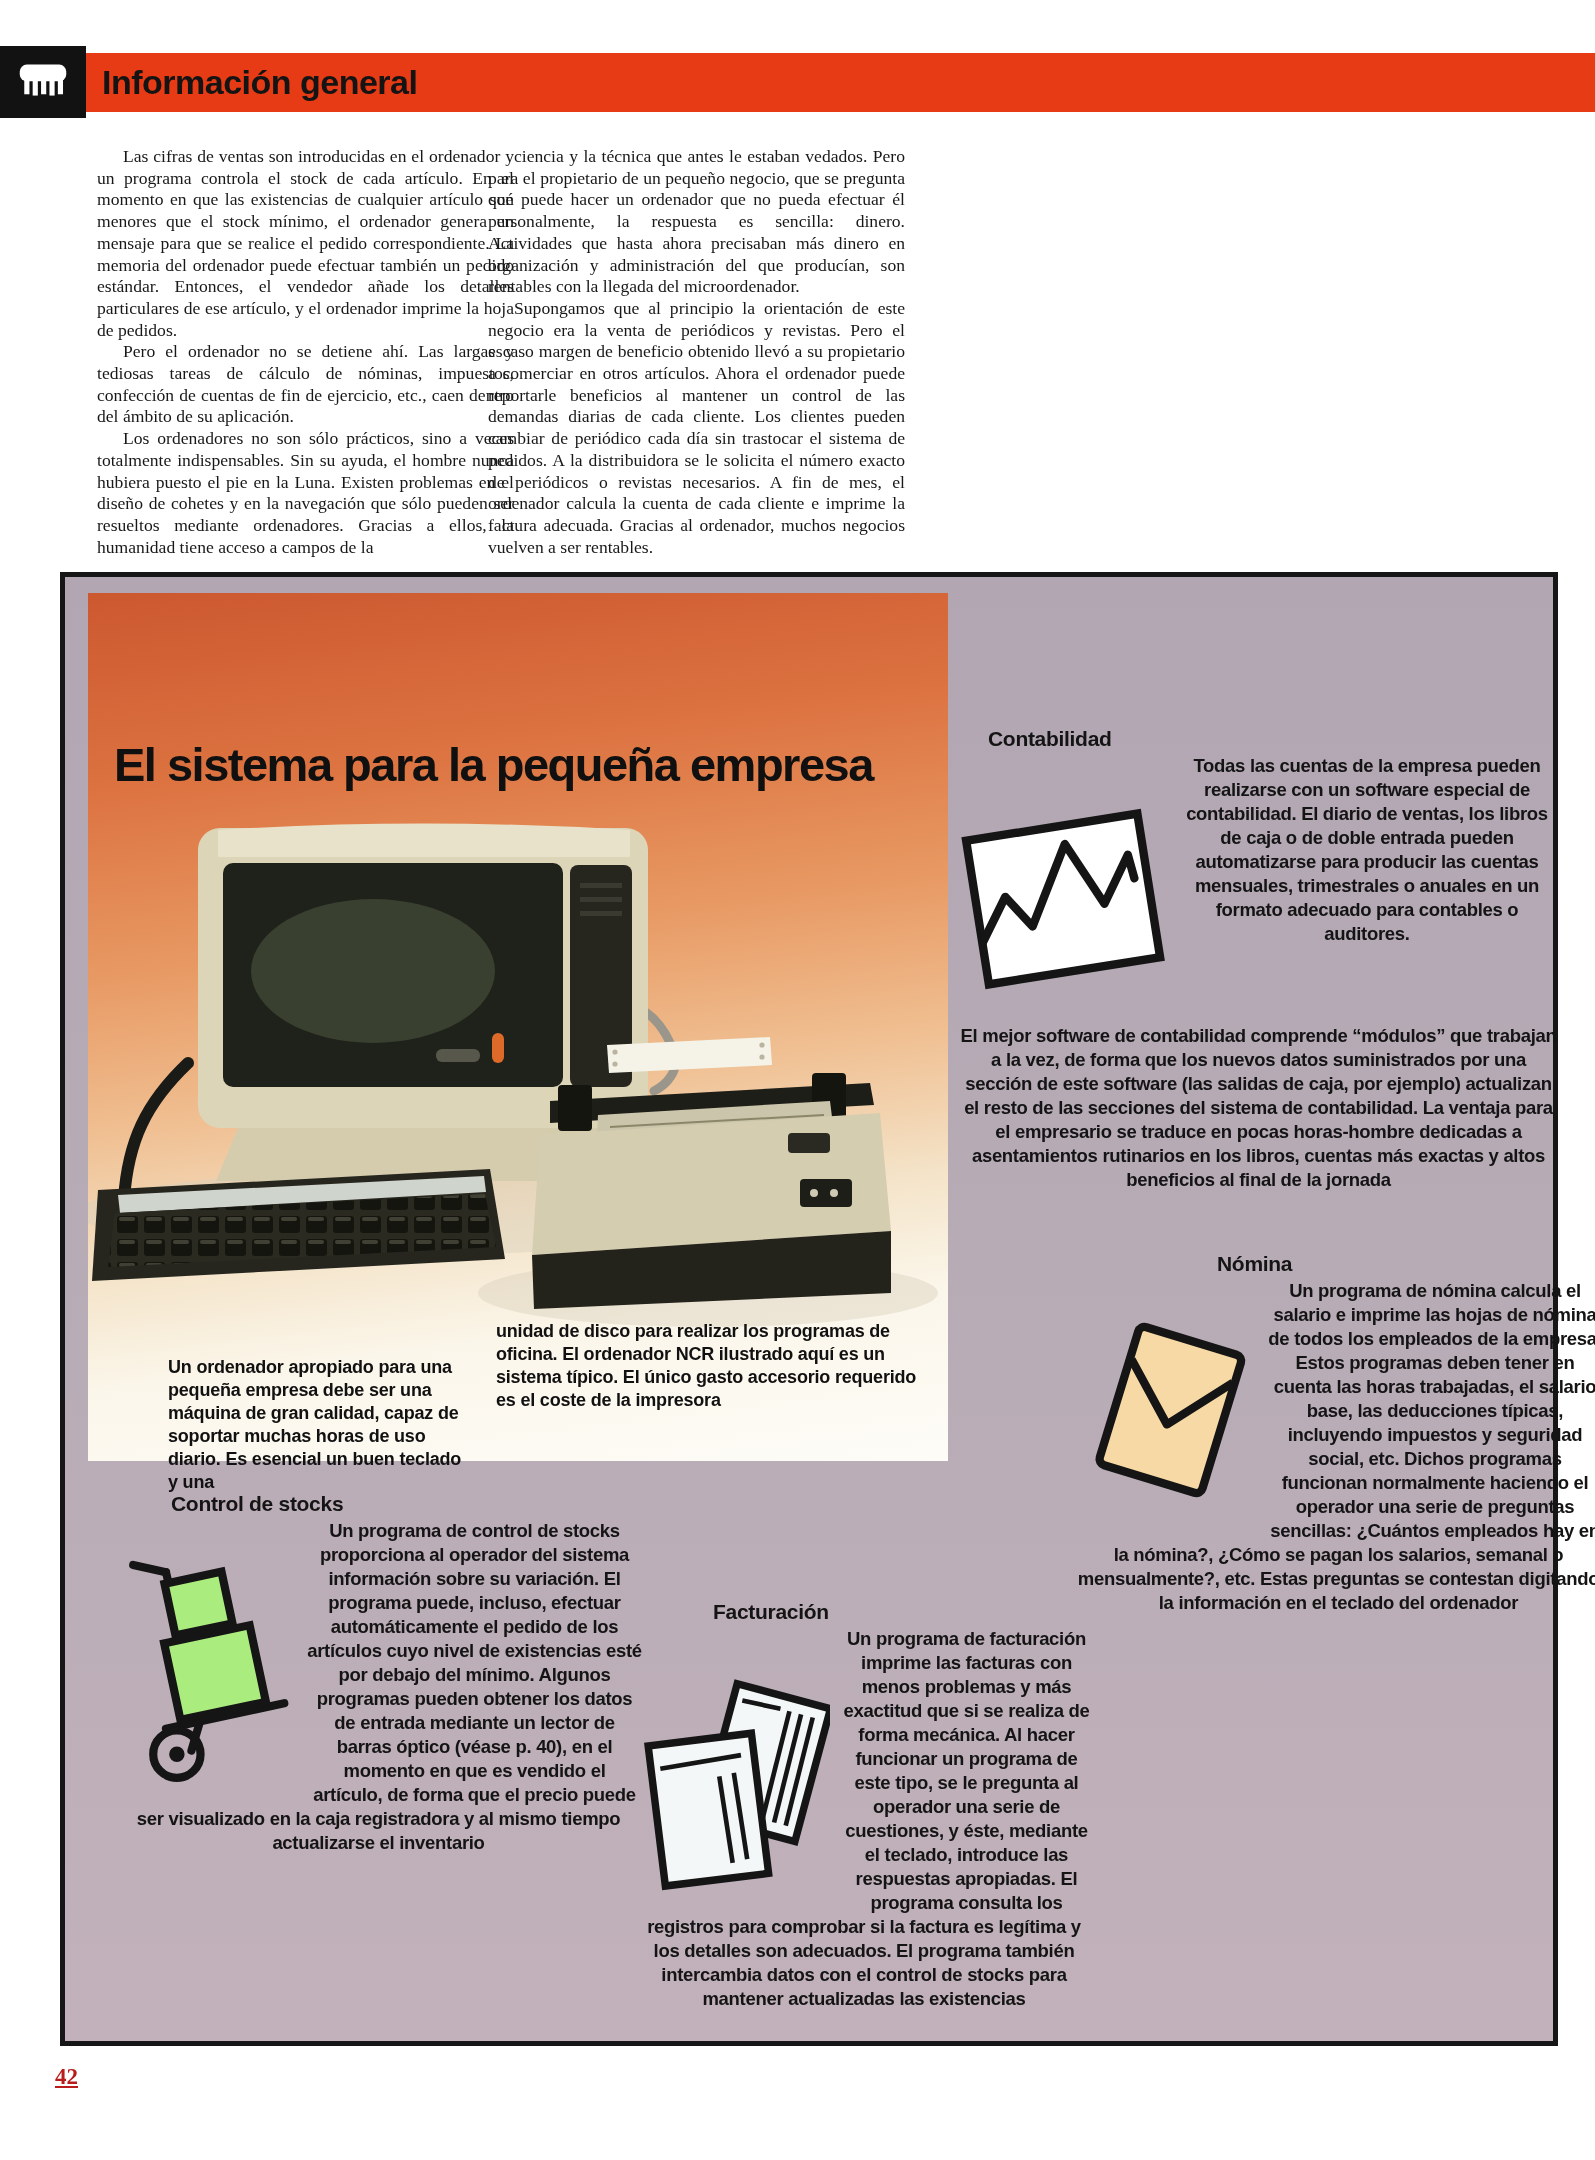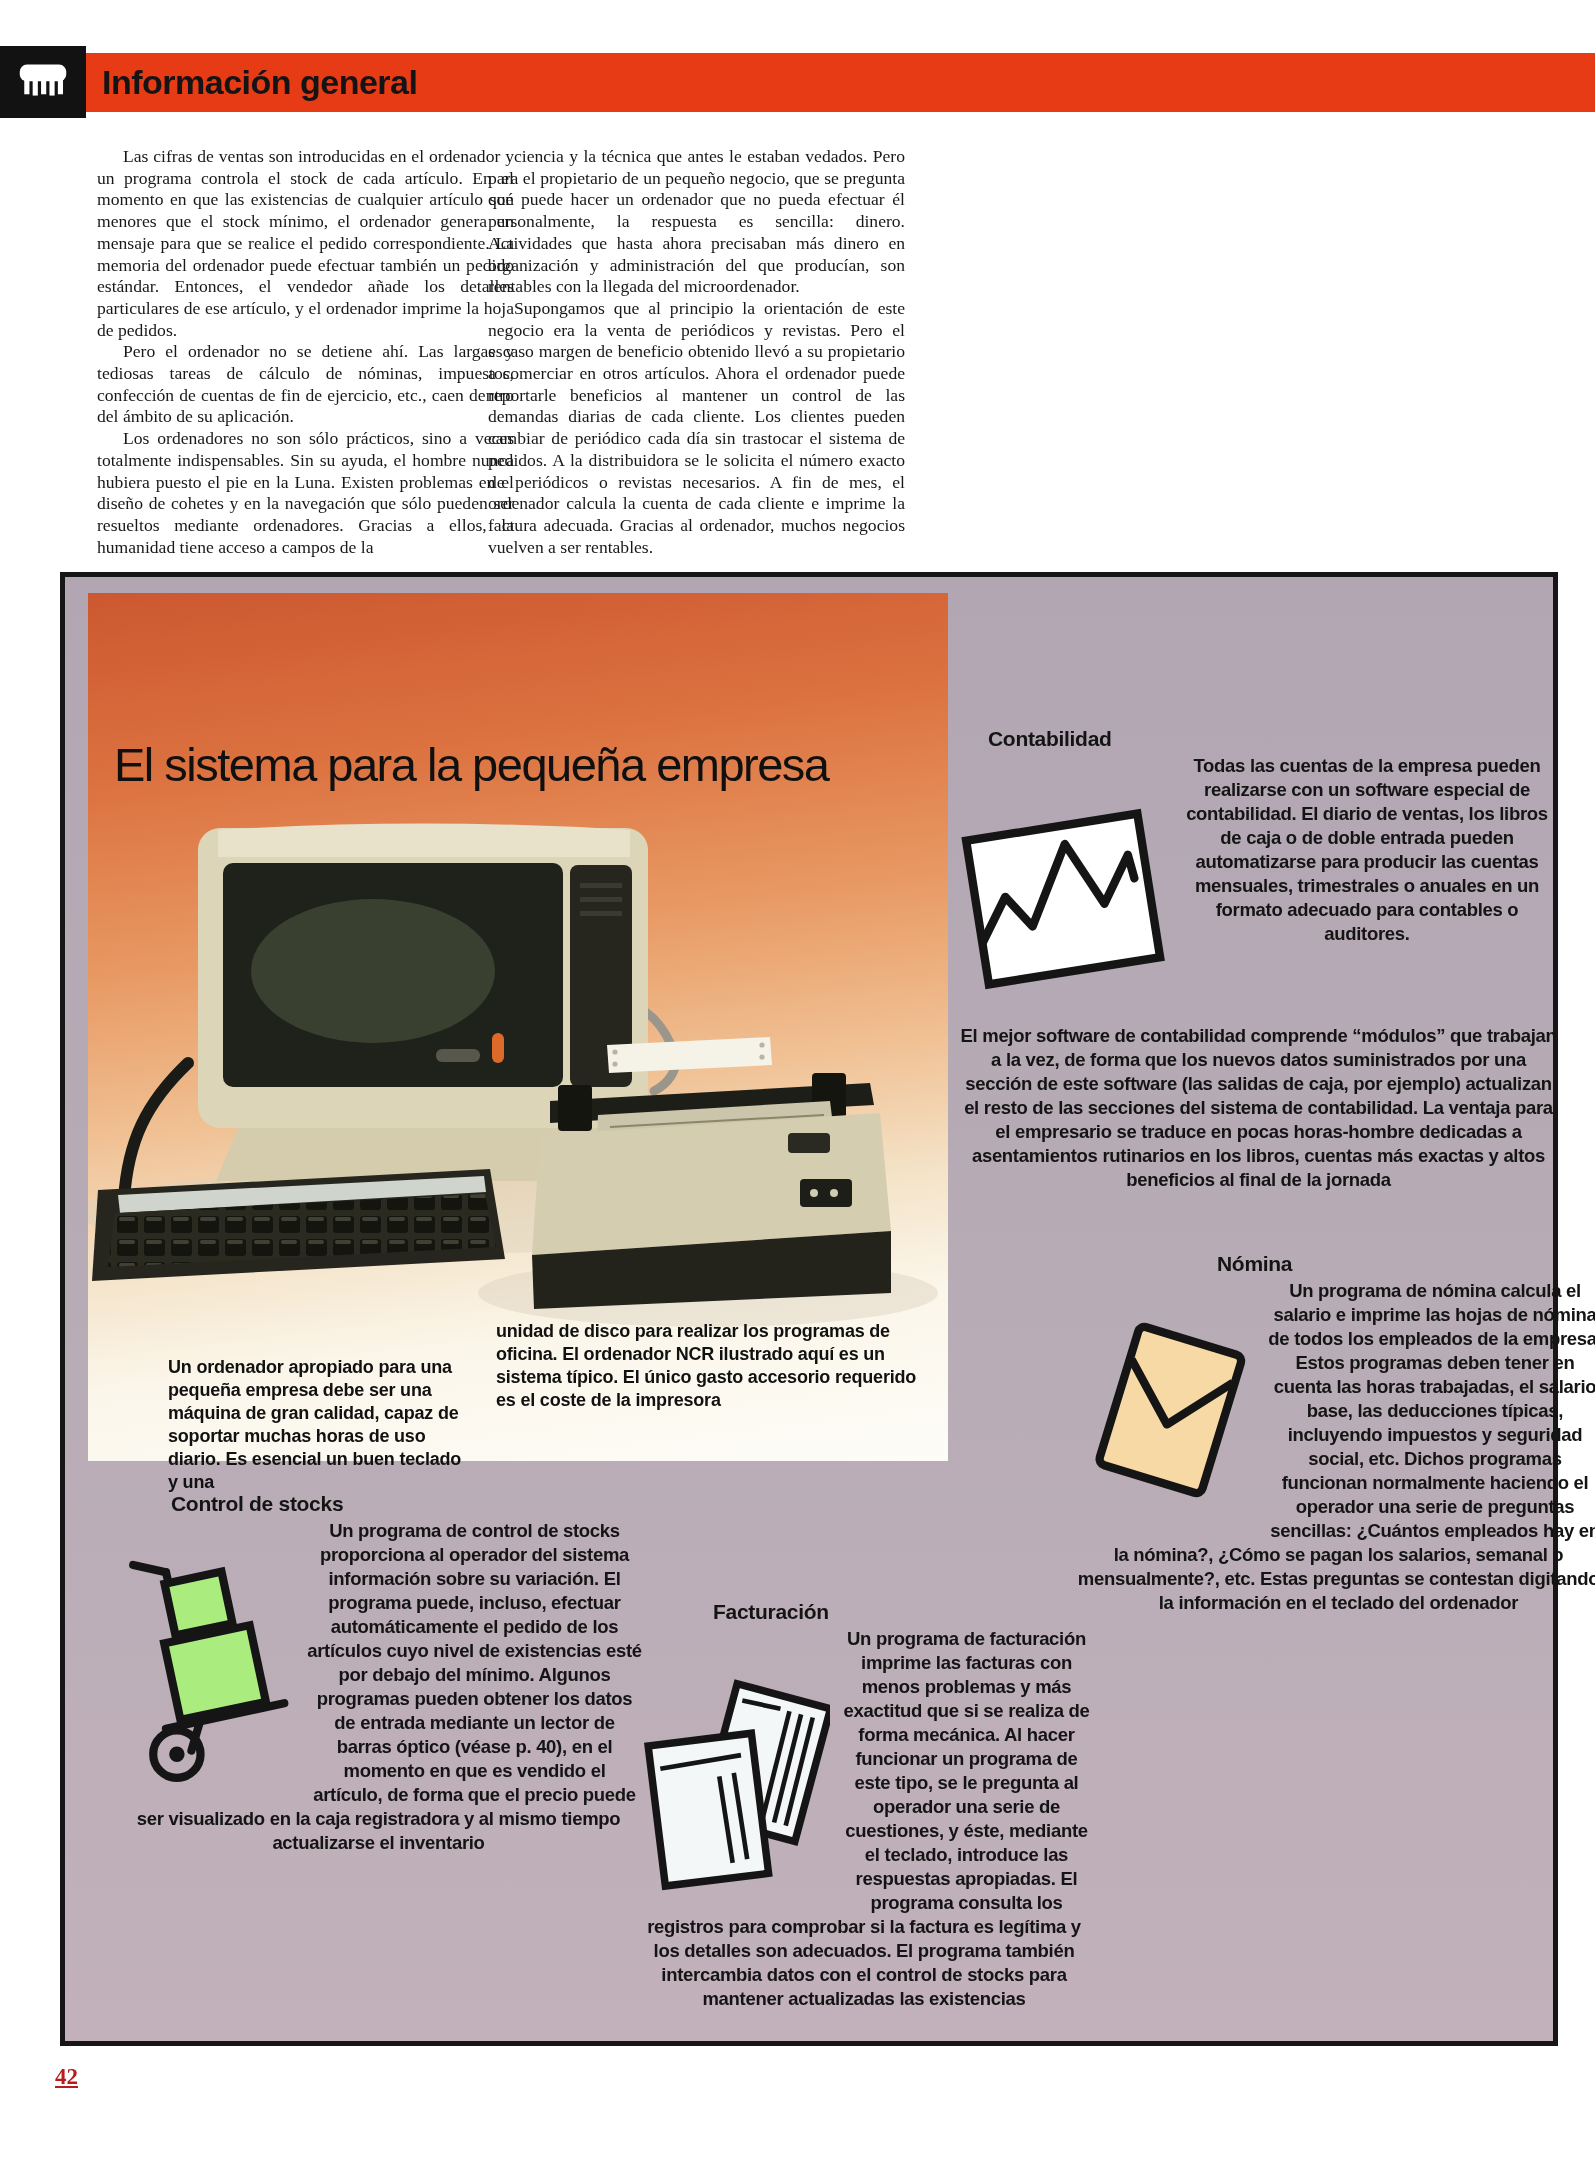--- a/index.html
+++ b/index.html
@@ -21,21 +21,21 @@
   .col p { margin:0; text-indent:26px; }
 
   
   .panel { position:absolute; left:60px; top:572px; width:1488px; height:1464px;
            border:5px solid #161616;
            background:linear-gradient(180deg,#b1a6b2 0%, #b8acb6 55%, #c2b1ba 100%); }
 
   .photo { position:absolute; left:23px; top:16px; width:860px; height:868px;
            background:linear-gradient(173deg,#cc5830 0%, #dc7240 20%, #e89a64 40%,
                        #f0c093 56%, #f4e3c8 70%, #fbf6ea 82%, #fdfcf7 100%); }
-  .panel-title { position:absolute; left:26px; top:144px; margin:0; font-size:47px; font-weight:400;
+  .panel-title { position:absolute; left:26px; top:144px; margin:0; font-size:47px; font-weight:700;
                  letter-spacing:-1.5px; color:#101010; white-space:nowrap; }
   .scene { position:absolute; left:0; top:0; width:100%; height:100%; }
 
   .cap { position:absolute; margin:0; font-size:18px; font-weight:700; line-height:23px;
          color:#111; letter-spacing:-0.2px; text-align:left; }
   .cap-left  { left:80px;  top:763px; width:302px; }
   .cap-right { left:408px; top:727px; width:428px; }
 
   .sec { position:absolute; color:#141414; }
   .sec h3 { margin:0 0 3px 0; font-size:21px; font-weight:700; letter-spacing:-0.3px; text-align:left; }

